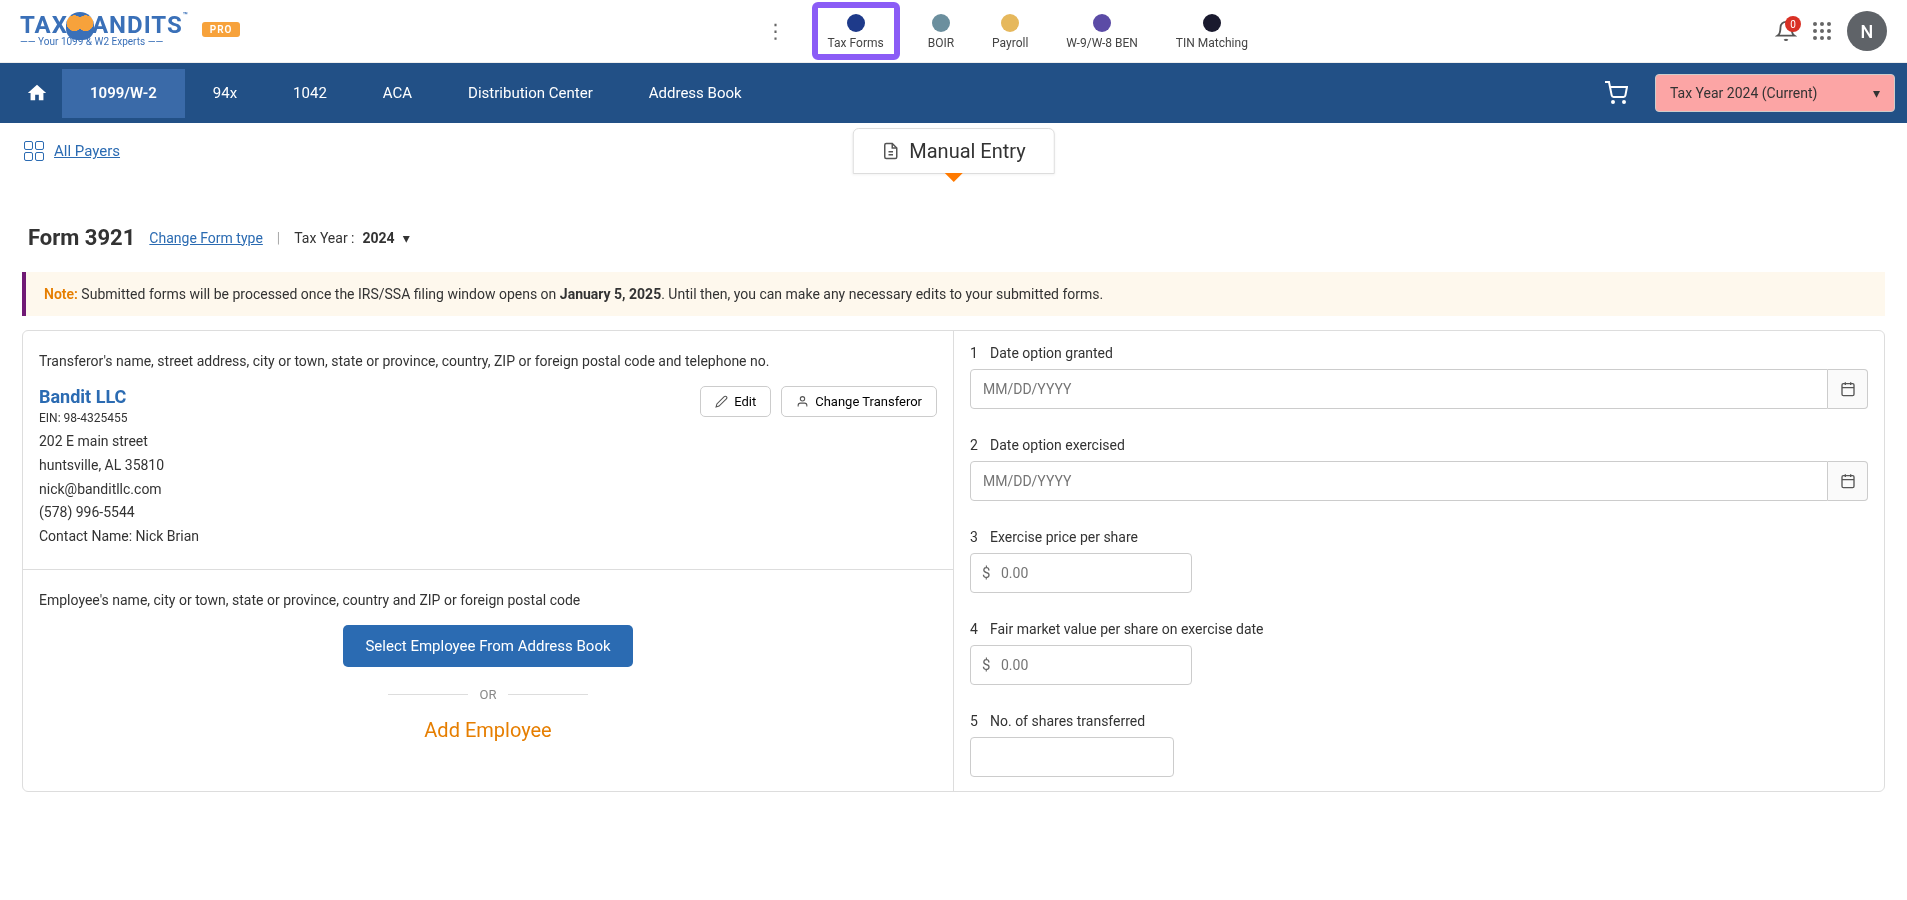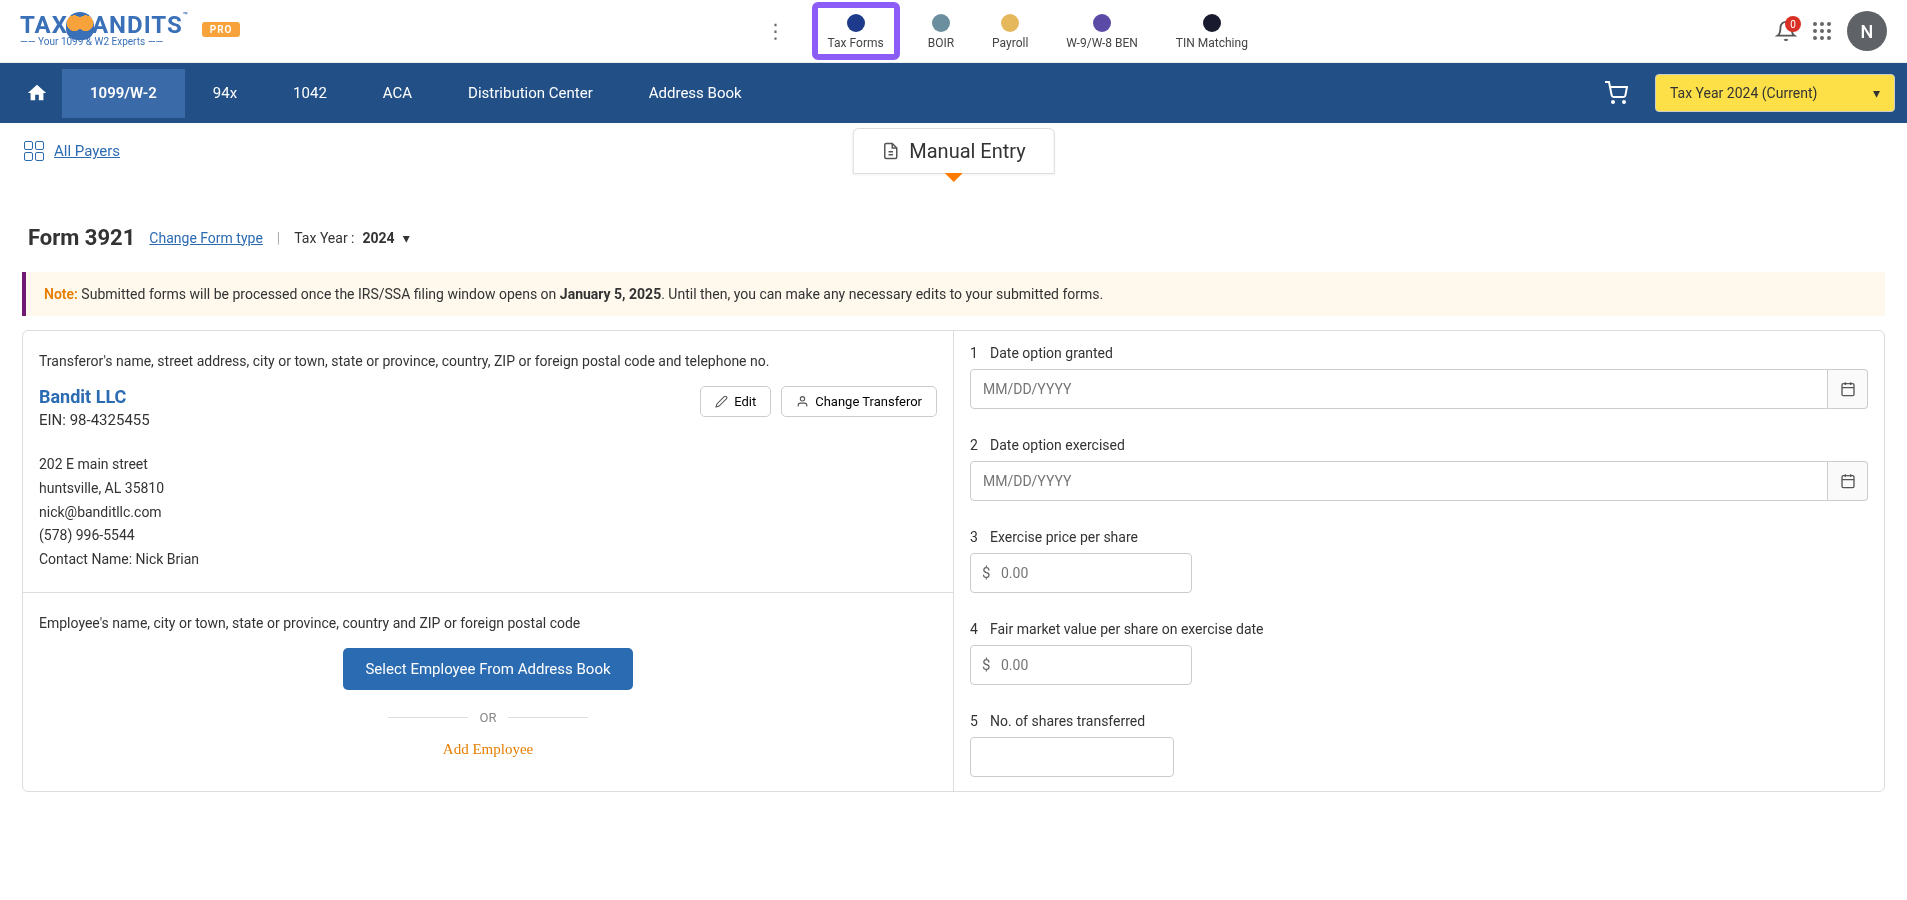--- a/index.html
+++ b/index.html
@@ -32,21 +32,21 @@
 .apps-icon span { background: #666; border-radius: 50%; }
 .avatar { width: 40px; height: 40px; border-radius: 50%; background: #5f6368; color: #fff; display: flex; align-items: center; justify-content: center; font-size: 18px; font-weight: 500; }
 
 
 .main-nav { background: #225086; height: 60px; display: flex; align-items: center; padding: 0 12px; }
 .home-icon { color: #fff; padding: 0 14px; }
 .nav-tab { color: #fff; padding: 0 28px; height: 49px; display: flex; align-items: center; font-size: 15px; cursor: pointer; }
 .nav-tab.active { background: #3a6aa8; font-weight: 600; }
 .nav-right { margin-left: auto; display: flex; align-items: center; gap: 16px; }
 .cart-icon { color: #fff; font-size: 20px; }
-.year-dropdown { background: #fde047; border: 1px solid #ccc; border-radius: 4px; padding: 10px 14px; display: flex; align-items: center; gap: 40px; font-size: 14px; cursor: pointer; min-width: 240px; justify-content: space-between; margin-left: 11px; }
+.year-dropdown { background: #fca5a5; border: 1px solid #ccc; border-radius: 4px; padding: 10px 14px; display: flex; align-items: center; gap: 40px; font-size: 14px; cursor: pointer; min-width: 240px; justify-content: space-between; margin-left: 11px; }
 
 
 .sub-header { display: flex; align-items: center; padding: 18px 24px 0; position: relative; }
 .all-payers { display: flex; align-items: center; gap: 10px; color: #2b6bb2; text-decoration: underline; font-size: 15px; }
 .grid-icon { width: 20px; height: 20px; display: grid; grid-template-columns: 1fr 1fr; grid-template-rows: 1fr 1fr; gap: 2px; }
 .grid-icon span { border: 1.5px solid #2b6bb2; border-radius: 2px; }
 .manual-entry-tab { position: absolute; left: 50%; transform: translateX(-50%); border: 1px solid #ddd; border-radius: 6px 6px 0 0; padding: 10px 28px; display: flex; align-items: center; gap: 10px; font-size: 20px; box-shadow: 0 1px 3px rgba(0,0,0,0.05); }
 .manual-entry-tab::after { content:''; position:absolute; bottom:-9px; left:50%; transform:translateX(-50%); border-left:9px solid transparent; border-right:9px solid transparent; border-top:9px solid #ff7a00; }
 
 
@@ -60,28 +60,28 @@
 .note-label { color: #e67e00; font-weight: 600; }
 
 .form-body { display: flex; border: 1px solid #ddd; border-radius: 6px; overflow: hidden; }
 .left-col { flex: 1; border-right: 1px solid #ddd; }
 .right-col { flex: 1; }
 .section { padding: 20px 16px; }
 .section + .section { border-top: 1px solid #ddd; }
 .section-label { font-size: 14px; margin-bottom: 14px; line-height: 1.5; }
 .transferor-row { display: flex; justify-content: space-between; align-items: flex-start; }
 .company-name { color: #2b6bb2; font-size: 18px; font-weight: 700; margin-bottom: 4px; }
-.ein { font-size: 15px; margin-bottom: 24px; }
+.ein { font-size: 12px; margin-bottom: 5px; }
 .addr-line { font-size: 14px; line-height: 1.7; }
 .btn-outline { border: 1px solid #ccc; background: #fff; padding: 7px 14px; border-radius: 5px; font-size: 13px; cursor: pointer; display: inline-flex; align-items: center; gap: 6px; }
 .btn-group-v { display: flex; gap: 10px; }
 .btn-primary { background: #2b6bb2; color: #fff; border: none; padding: 12px 22px; border-radius: 5px; font-size: 15px; cursor: pointer; display: block; margin: 0 auto; }
 .or-divider { display: flex; align-items: center; gap: 12px; margin: 20px auto 16px; width: 200px; font-size: 13px; color: #888; }
 .or-divider::before, .or-divider::after { content:''; flex:1; height:1px; background:#ddd; }
-.add-link { color: #e67e00; text-align: center; display: block; font-size: 15px; text-decoration: none; font-family: Liberation Serif, serif; }
+.add-link { color: #e67e00; text-align: center; display: block; font-size: 20px; text-decoration: none; }
 
 .field-row { padding: 14px 16px; }
 .field-label { font-size: 14px; margin-bottom: 8px; display:flex; gap:10px; }
 .field-num { min-width: 10px; }
 .input-wrap { display: flex; }
 .text-input { flex:1; border: 1px solid #ccc; border-radius: 4px; padding: 11px 12px; font-size: 14px; }
 .input-addon { border: 1px solid #ccc; border-left: none; border-radius: 0 4px 4px 0; width: 40px; display:flex; align-items:center; justify-content:center; background:#fafafa; }
 .text-input.with-addon { border-radius: 4px 0 0 4px; }
 .currency-input { position: relative; }
 .currency-sym { position:absolute; left:12px; top:50%; transform:translateY(-50%); color:#666; font-size:15px; }

